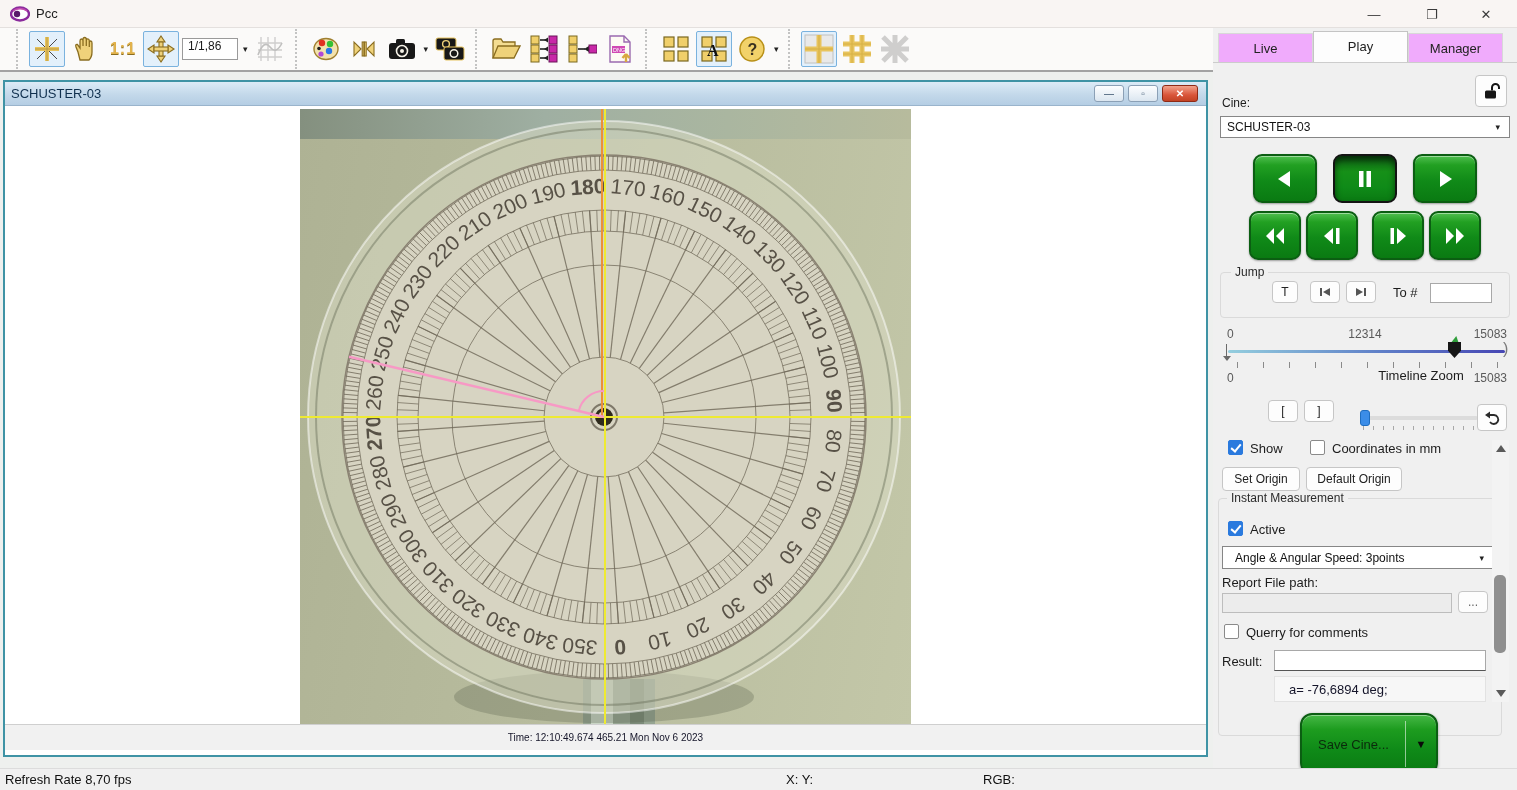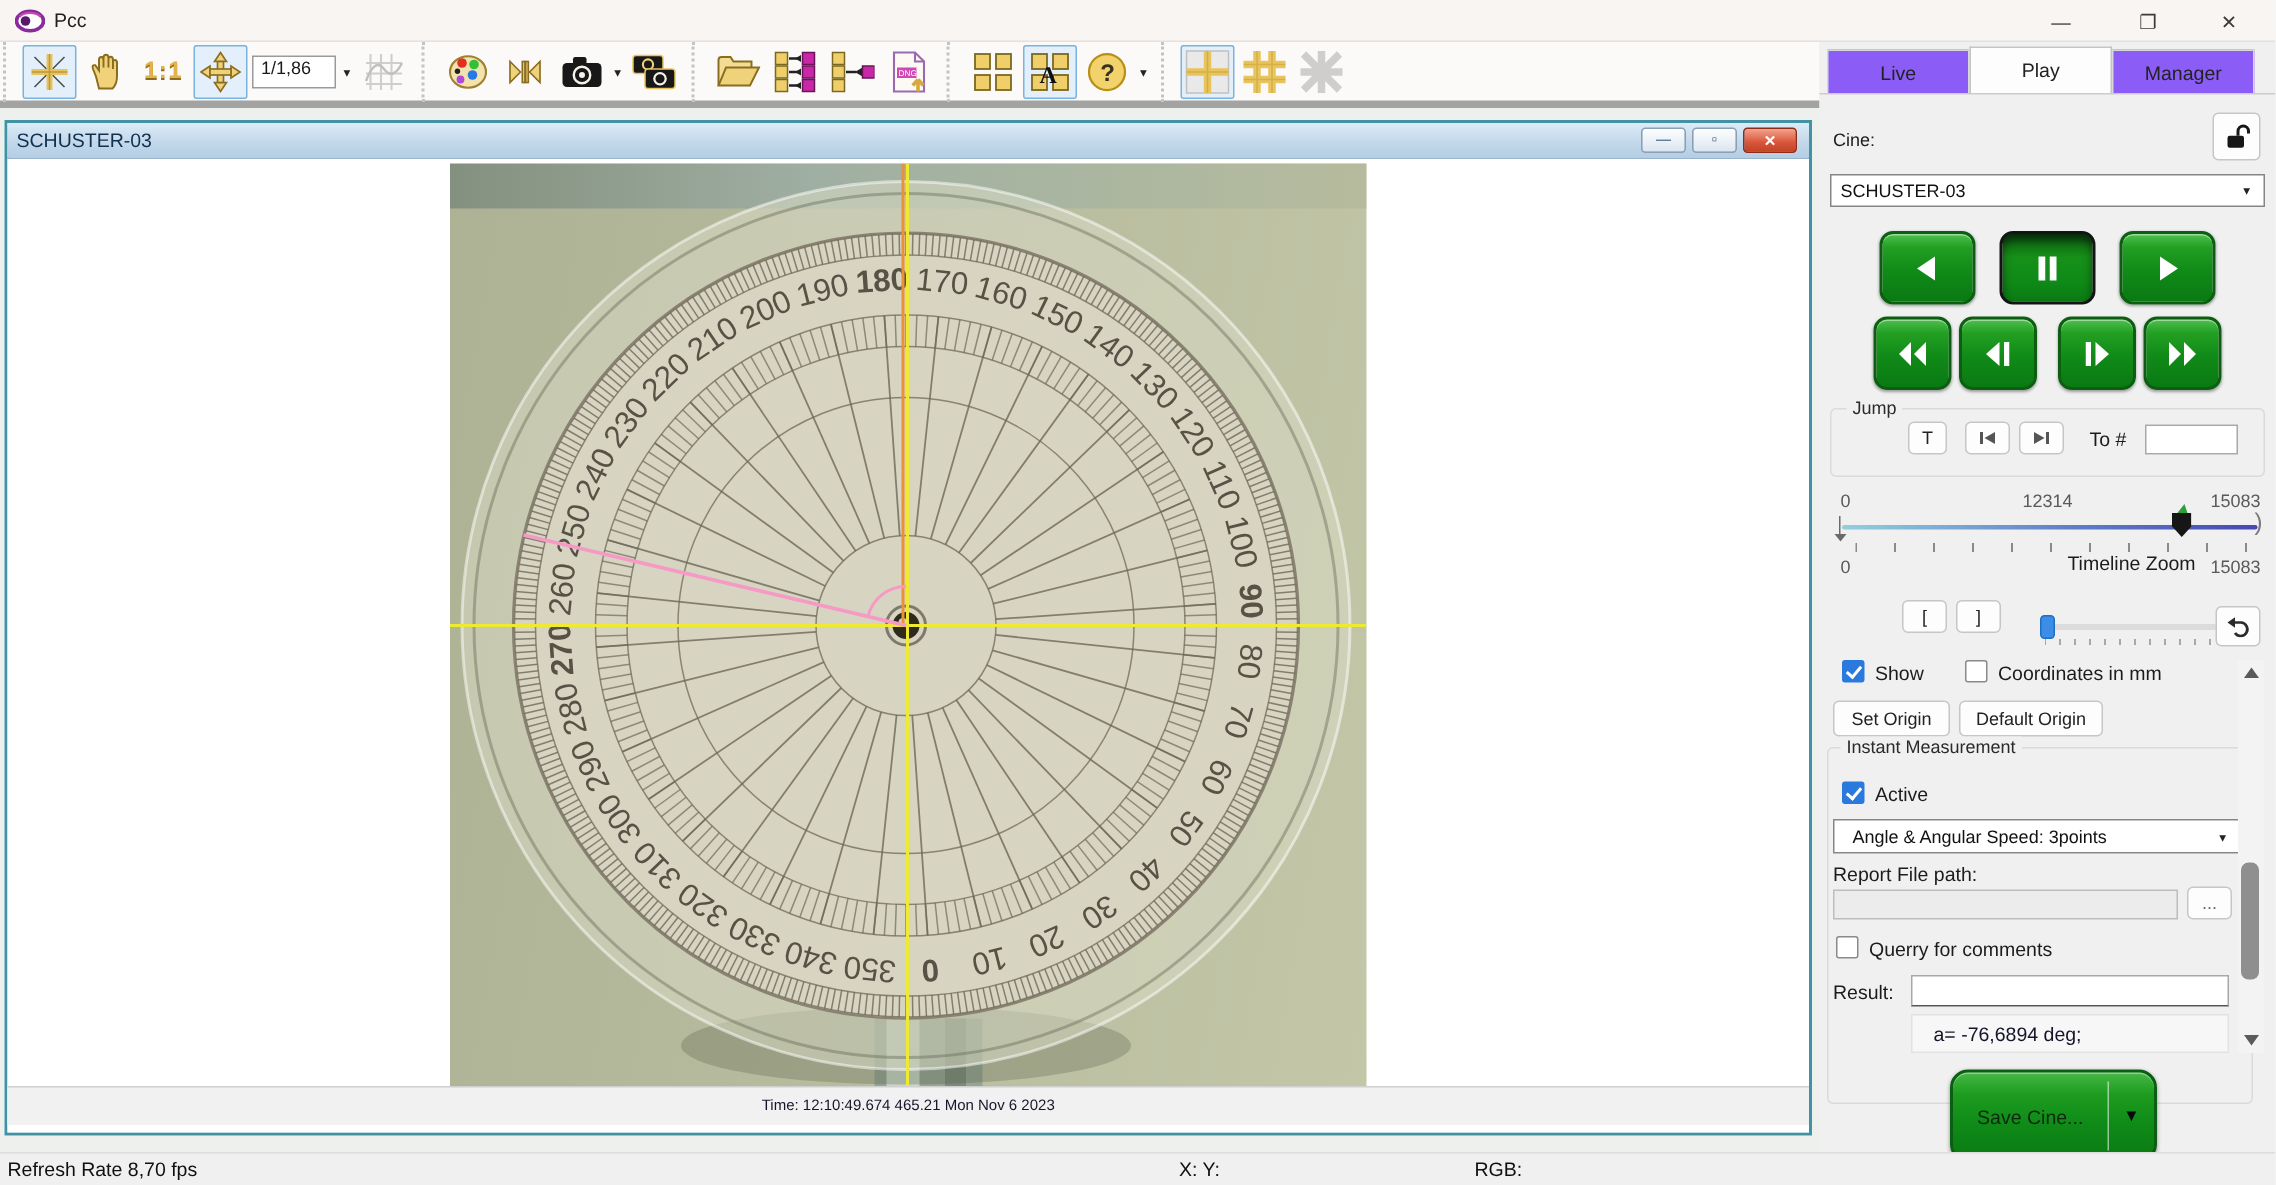--- a/index.html
+++ b/index.html
@@ -8,21 +8,21 @@
   .app { position:relative; width:1517px; height:790px; background:#eef0ee; }
 
   
   .titlebar { position:absolute; left:0; top:0; width:1517px; height:28px; background:#f9f5f3; border-bottom:1px solid #e4e0de;padding-left:28px; }
   .app-icon { position:absolute; left:10px; top:6px; width:20px; height:16px; }
   .app-title { position:absolute; left:36px; top:6px; font-size:13px; color:#202020; }
   .winbtn { position:absolute; top:0; width:46px; height:28px; display:flex; align-items:center; justify-content:center; color:#3a3a3a; font-size:13px; cursor:default; }
   .winbtn.min { right:120px; } .winbtn.res { right:62px; } .winbtn.cls { right:8px; }
 
   
-  .toolbar { position:absolute; left:0; top:28px; width:1213px; height:44px; background:#fbfaf9; border-bottom:5px solid #a3a3a3; display:flex; align-items:center; padding-left:2px; }
+  .toolbar { position:absolute; left:0; top:28px; width:1213px; height:44px; background:#fbfaf9; border-bottom:2px solid #a3a3a3; display:flex; align-items:center; padding-left:16px; }
   .tgroup { display:flex; align-items:center; height:40px; padding:0 6px 0 10px; border-left:2px dotted #c3c3c3; }
   .tgroup:first-child { border-left:2px dotted #c3c3c3; }
   .tbtn { width:36px; height:36px; margin:0 1px; display:flex; align-items:center; justify-content:center; border:1px solid transparent; border-radius:2px; }
   .tbtn.sel { border:1px solid #7ab2de; background:#e3f0fb; }
   .tbtn.dis { opacity:.45; filter:grayscale(1); }
   .zoomcombo { width:56px; height:22px; background:#fff; border:1px solid #9a9a9a; display:flex; justify-content:flex-start; padding-left:5px; font-size:12px; margin:0 2px; }
   .ddarrow { font-size:9px; color:#222; margin:0 3px; }
   .oneone { font-weight:bold; font-size:16px; color:#e2b24b; text-shadow:0 1px 0 #8a6d20; letter-spacing:1px; }
 
   
@@ -35,21 +35,21 @@
   .client { position:absolute; left:0; top:24px; right:0; bottom:0; background:#ffffff; }
 
   
   .photo { position:absolute; left:295px; top:3px; width:611px; height:616px; background:linear-gradient(100deg,#aeb294 0%,#b7bb9d 45%,#c3c7a8 100%); overflow:hidden; }
   .photo-topband { position:absolute; left:0; top:0; width:611px; height:30px; background:linear-gradient(90deg,#84907f 0%,#9fafa2 40%,#aab6a0 70%,#b7bb9d 100%); }
   .photo svg { position:absolute; left:0; top:0; }
   .timebar { position:absolute; left:0; bottom:5px; right:0; height:26px; background:#f1f1f1; border-top:1px solid #cfcfcf; text-align:center; font-size:10px; color:#16162a; line-height:26px; }
 
   
   .panel { position:absolute; left:1213px; top:28px; width:304px; height:762px; background:#f0f0f0; }
-  .tab { position:absolute; top:5px; width:95px; height:29px; background:#8b5cf6; border:1px solid #d8d8d8; border-bottom:none; text-align:center; line-height:29px; font-size:13px; color:#222; }
+  .tab { position:absolute; top:5px; width:95px; height:29px; background:#f0abfc; border:1px solid #d8d8d8; border-bottom:none; text-align:center; line-height:29px; font-size:13px; color:#222; }
   .tab.active { background:#fdfdfd; height:31px; top:3px; border-color:#c4c4c4; z-index:2; }
   .tabline { position:absolute; left:0; top:34px; width:304px; border-top:1px solid #cccccc; }
 
   .btn { background:#fdfdfd; border:1px solid #c6c6c6; border-radius:4px; font-size:12px; color:#222; display:flex; align-items:center; justify-content:center; }
   .lbl { position:absolute; font-size:12px; color:#1c1c1c; white-space:nowrap; }
   .combo { position:absolute; background:#fff; border:1px solid #868686; display:flex; align-items:center; font-size:12px; color:#111; padding-left:6px; }
   .combo .ddarrow { position:absolute; right:6px; }
   .cb { position:absolute; width:15px; height:15px; border:1px solid #8a8a8a; border-radius:2px; background:#fff; }
   .cb.checked { background:#2a7ade; border-color:#2a7ade; }
   .cb.checked::after { content:""; position:absolute; left:4px; top:1px; width:4px; height:8px; border:solid #fff; border-width:0 2px 2px 0; transform:rotate(40deg); }
@@ -958,21 +958,21 @@
     <div class="tab active" style="left:100px;">Play</div>
     <div class="tab" style="left:195px;">Manager</div>
     <div class="tabline"></div>
 
     <div class="btn" style="position:absolute; left:262px; top:47px; width:32px; height:32px;">
       <svg width="18" height="18" viewBox="0 0 18 18">
         <rect x="3" y="8.5" width="11" height="8" rx="1.5" fill="#161616"></rect>
         <path d="M10 8.5 V5.5 A3.5 3.5 0 0 1 17 5.5 V7" fill="none" stroke="#161616" stroke-width="2"></path>
       </svg>
     </div>
-    <span class="lbl" style="left:9px; top:58px;">Cine:</span>
+    <span class="lbl" style="left:9px; top:68px;">Cine:</span>
     <div class="combo" style="left:7px; top:88px; width:290px; height:22px;">
       <span>SCHUSTER-03</span>
       <span class="ddarrow">▾</span>
     </div>
 
     <div class="navbtn" style="left:40px; top:126px; width:64px;">
       <svg width="24" height="24" viewBox="0 0 24 24">
           <polygon points="17,4 5,12 17,20" fill="#fff"></polygon>
         </svg>
     </div>

